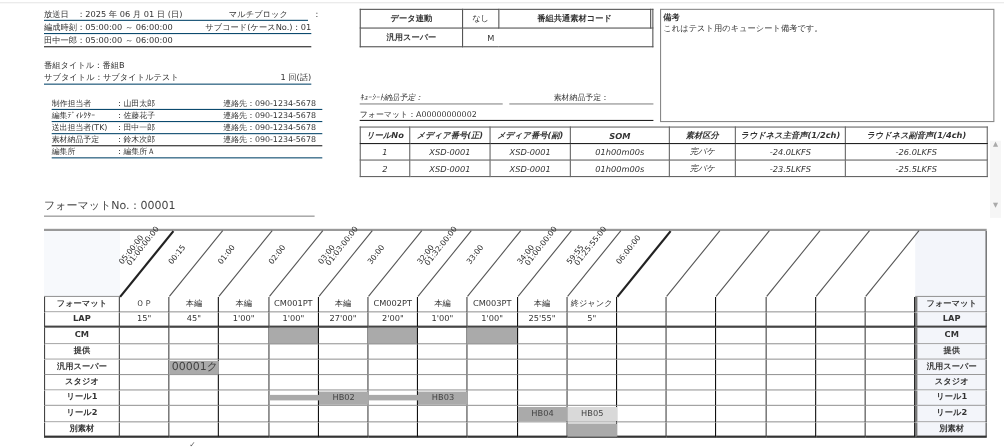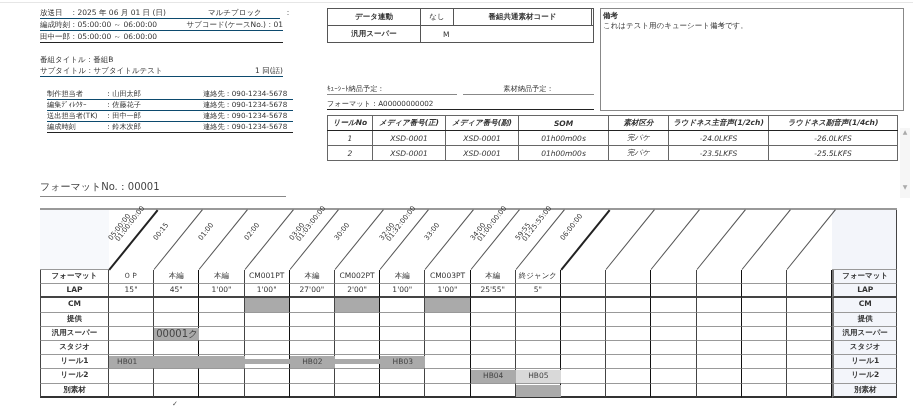--- a/index.html
+++ b/index.html
@@ -56,44 +56,48 @@
       <span style="width:58px">編集ﾃﾞｨﾚｸﾀｰ</span>
       <span style="width:98px">：佐藤花子</span>
       <span>連絡先：090-1234-5678</span>
     </div>
   <div class="row small" style="position:relative;width:246px;">
       <span style="width:58px">送出担当者(TK)</span>
       <span style="width:98px">：田中一郎</span>
       <span>連絡先：090-1234-5678</span>
     </div>
   <div class="row small thick" style="position:relative;width:246px;">
-      <span style="width:58px">編成時刻</span>
+      <span style="width:58px">素材納品予定</span>
       <span style="width:98px">：鈴木次郎</span>
       <span>連絡先：090-1234-5678</span>
+    </div>
+  <div class="row small" style="position:relative;width:246px;">
+      <span style="width:58px">編集所</span>
+      <span style="width:98px">：編集所Ａ</span>
     </div>
 </div>
 
 <div class="abs" style="left:40px;top:180px;width:246px;font-size:10px;border-bottom:1px solid #888;padding-bottom:2px;color:#444;">フォーマットNo.：00001</div>
 
 <table class="infot abs" style="left:327px;top:8px;width:267px;">
   <tbody>
   <tr>
         <td class="h">データ連動</td>
         <td>なし</td>
         <td class="h">番組共通素材コード</td>
         <td></td>
       </tr>
   <tr>
         <td class="h">汎用スーパー</td>
         <td colspan="3" style="text-align:left;padding-left:22px;">M</td>
       </tr>
 </tbody>
   </table>
 
-<div class="abs small" style="left:327px;top:84px;width:130px;border-bottom:1px solid #888;">ｷｭｰｼｰﾄ納品予定：</div>
+<div class="abs small" style="left:327px;top:84px;width:130px;border-bottom:1px solid #888;font-style:italic;">ｷｭｰｼｰﾄ納品予定：</div>
 <div class="abs small" style="left:463px;top:84px;width:131px;border-bottom:1px solid #888;text-align:center;">素材納品予定：</div>
 <div class="abs small" style="left:327px;top:99px;width:267px;border-bottom:1px solid #222;">フォーマット：A00000000002</div>
 
 <div class="notes">
   <div style="font-weight:bold;font-size:7.5px;">備考</div>
   <div style="font-size:7.5px;">これはテスト用のキューシート備考です。</div>
 </div>
 
 <table class="reel abs" style="left:327px;top:115px;width:571px;">
   <tbody>
@@ -323,21 +327,20 @@
     <div class="cell" style="left:385.40000000000003px;top:173.6px;width:45.2px;height:14.2px;border-bottom:2px solid #333;border-right:1px solid #111;"></div>
     <div class="cell" style="left:430.6px;top:173.6px;width:45.2px;height:14.2px;border-bottom:2px solid #333;"></div>
     <div class="cell" style="left:475.8px;top:173.6px;width:45.2px;height:14.2px;border-bottom:2px solid #333;border-right:1px solid #111;"></div>
     <div class="cell" style="left:521px;top:173.6px;width:45.2px;height:14.2px;border-bottom:2px solid #333;"></div>
     <div class="cell" style="left:566.2px;top:173.6px;width:45.2px;height:14.2px;border-bottom:2px solid #333;border-right:1px solid #111;"></div>
     <div class="cell" style="left:611.4000000000001px;top:173.6px;width:45.2px;height:14.2px;border-bottom:2px solid #333;"></div>
     <div class="cell" style="left:656.6px;top:173.6px;width:45.2px;height:14.2px;border-bottom:2px solid #333;border-right:1px solid #111;"></div>
     <div class="cell" style="left:701.8000000000001px;top:173.6px;width:45.2px;height:14.2px;border-bottom:2px solid #333;"></div>
     <div class="cell" style="left:747px;top:173.6px;width:45.2px;height:14.2px;border-bottom:2px solid #333;border-right:1px solid #111;"></div>
     <div class="cell gray" style="left:114.2px;top:117.8px;width:45.2px;height:12.2px;border:none;text-align:right;padding-left:8px;color:#444;font-size:10px;padding-left:2px;">00001クロ</div>
-    <div class="cell gray" style="left:69px;top:146.2px;width:135.60000000000002px;height:12.2px;border:none;text-align:left;padding-left:8px;color:#444;">HB01</div>
     <div class="cell gray" style="left:204.60000000000002px;top:149.2px;width:45.2px;height:5px;border:none;"></div>
     <div class="cell gray" style="left:249.8px;top:146.2px;width:45.19999999999999px;height:12.2px;border:none;text-align:left;padding-left:8px;color:#444;text-align:center;padding:0;">HB02</div>
     <div class="cell gray" style="left:295px;top:149.2px;width:45.2px;height:5px;border:none;"></div>
     <div class="cell gray" style="left:340.20000000000005px;top:146.2px;width:45.19999999999999px;height:12.2px;border:none;text-align:left;padding-left:8px;color:#444;text-align:center;padding:0;">HB03</div>
     <div class="cell gray" style="left:430.6px;top:160.39999999999998px;width:45.19999999999999px;height:12.2px;border:none;text-align:left;padding-left:8px;color:#444;text-align:center;padding:0;">HB04</div>
     <div class="cell gray" style="left:475.8px;top:160.39999999999998px;width:45.19999999999999px;height:12.2px;border:none;text-align:left;padding-left:8px;color:#444;text-align:center;padding:0;background:#d9d9d9;">HB05</div>
     <div class="cell gray" style="left:475.8px;top:174.6px;width:45.2px;height:12.2px;border:none;"></div>
     <div class="" style="position:absolute;left:132px;top:189.8px;font-size:7px;color:#555;">✓</div>
   </div>
 

